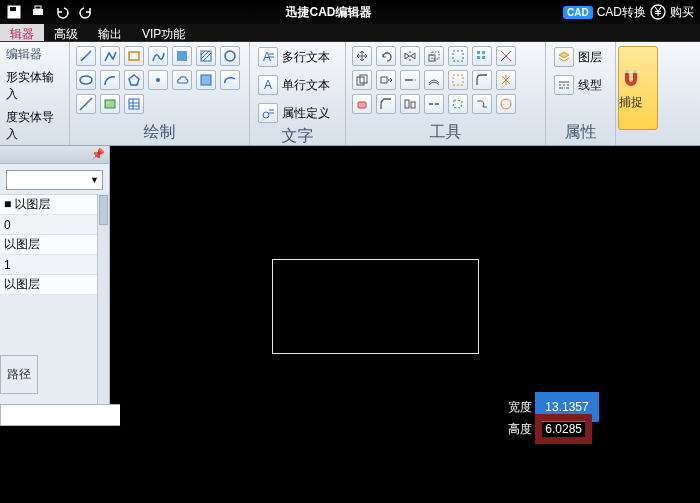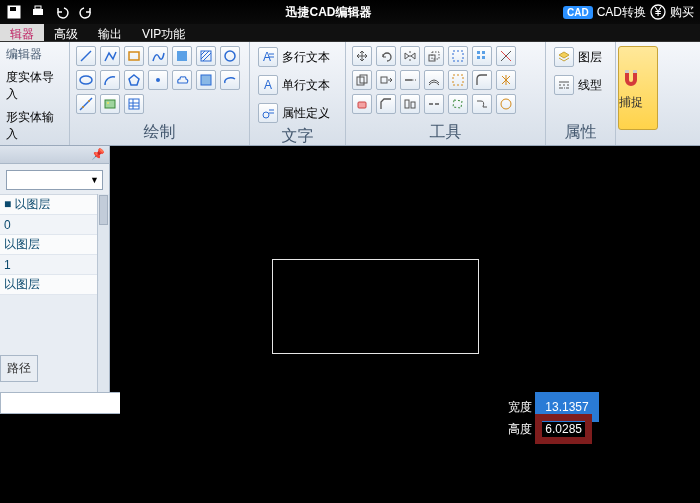--- a/index.html
+++ b/index.html
@@ -29,26 +29,26 @@
 .bigbtn{width:40px;height:84px;background:linear-gradient(#ffe89a,#ffd34a);border:1px solid #c7a43a;border-radius:3px;margin:4px 2px;display:flex;flex-direction:column;align-items:flex-start;justify-content:center;gap:4px;color:#333}
 .bigbtn-ico{width:24px;height:24px}
 
 
 .leftpanel{position:absolute;left:0;top:146px;width:110px;background:#e8edf3;border-right:1px solid #a9b7c7;height:260px}
 .lp-head{height:18px;background:linear-gradient(#dde4ed,#c6d0dd);border-bottom:1px solid #a9b7c7;display:flex;justify-content:flex-end;align-items:center;padding-right:4px}
 .pin{font-size:11px}
 .lp-combo{height:20px;margin:6px 6px 4px;background:#fff;border:1px solid #8fa0b4;display:flex;align-items:center;justify-content:flex-end;padding-right:3px}
 .lp-combo .dd{font-size:9px}
 .lp-table{border-top:1px solid #cfd7e1}
-.lp-row{height:20px;padding:2px 4px;background:#fafbfc;border-bottom:1px solid #e0e6ee;display:flex;align-items:center;color:#0c4a6e}
+.lp-row{height:20px;padding:2px 4px;background:#fafbfc;border-bottom:1px solid #e0e6ee;display:flex;align-items:center;color:#000000}
 .lp-row.alt{background:#f1f4f8}
 .lp-scroll{width:12px;background:#dfe6ee;border-left:1px solid #b9c5d3;position:absolute;right:0;top:48px;bottom:0}
 .lp-scroll-thumb{background:#c2ccd9;border:1px solid #a3b0c0;margin:1px;height:30px}
 .lp-foot{position:absolute;left:0;top:355px;width:124px}
-.lp-foot .tab{background:#e8edf3;border:1px solid #a9b7c7;padding:4px 6px;display:inline-block;color:#333}
+.lp-foot .tab{background:#e8edf3;border:1px solid #a9b7c7;padding:10px 6px;display:inline-block;color:#333}
 .lp-foot .field{height:22px;background:#fff;border:1px solid #a9b7c7;margin-top:10px;width:124px}
 
 
 .canvas{position:absolute;left:120px;top:146px;right:0;bottom:0;background:#000}
 .rect{position:absolute;left:152px;top:113px;width:207px;height:95px;border:1px solid #e6e6e6}
 .dimlbl{position:absolute;color:#fff;font-size:12px}
 .dimval{display:inline-block;min-width:50px;padding:1px 3px;color:#fff;border:7px solid #7f1d1d}
 .dimval.sel{background:#2a7bd6;border-color:#2a7bd6}
 </style>
 </head>
@@ -100,22 +100,22 @@
   <div class="menuitm">高级</div>
   <div class="menuitm">输出</div>
   <div class="menuitm">VIP功能</div>
 </div>
 
 <div class="ribbon">
 
   <div class="rgroup" style="width:70px">
     <div class="rgroup-body" style="gap:6px">
       <div style="color:#44586f">编辑器</div>
+      <div>形实体输入</div>
       <div>度实体导入</div>
-      <div>形实体输入</div>
     </div>
     <div class="rgroup-title"></div>
   </div>
 
   <div class="rgroup" style="width:180px">
     <div class="rgroup-body">
       <span class="ico">
           <svg>
             <line x1="2" y1="12" x2="12" y2="2" stroke="#2b6bd4" stroke-width="1.5"></line>
           </svg>

